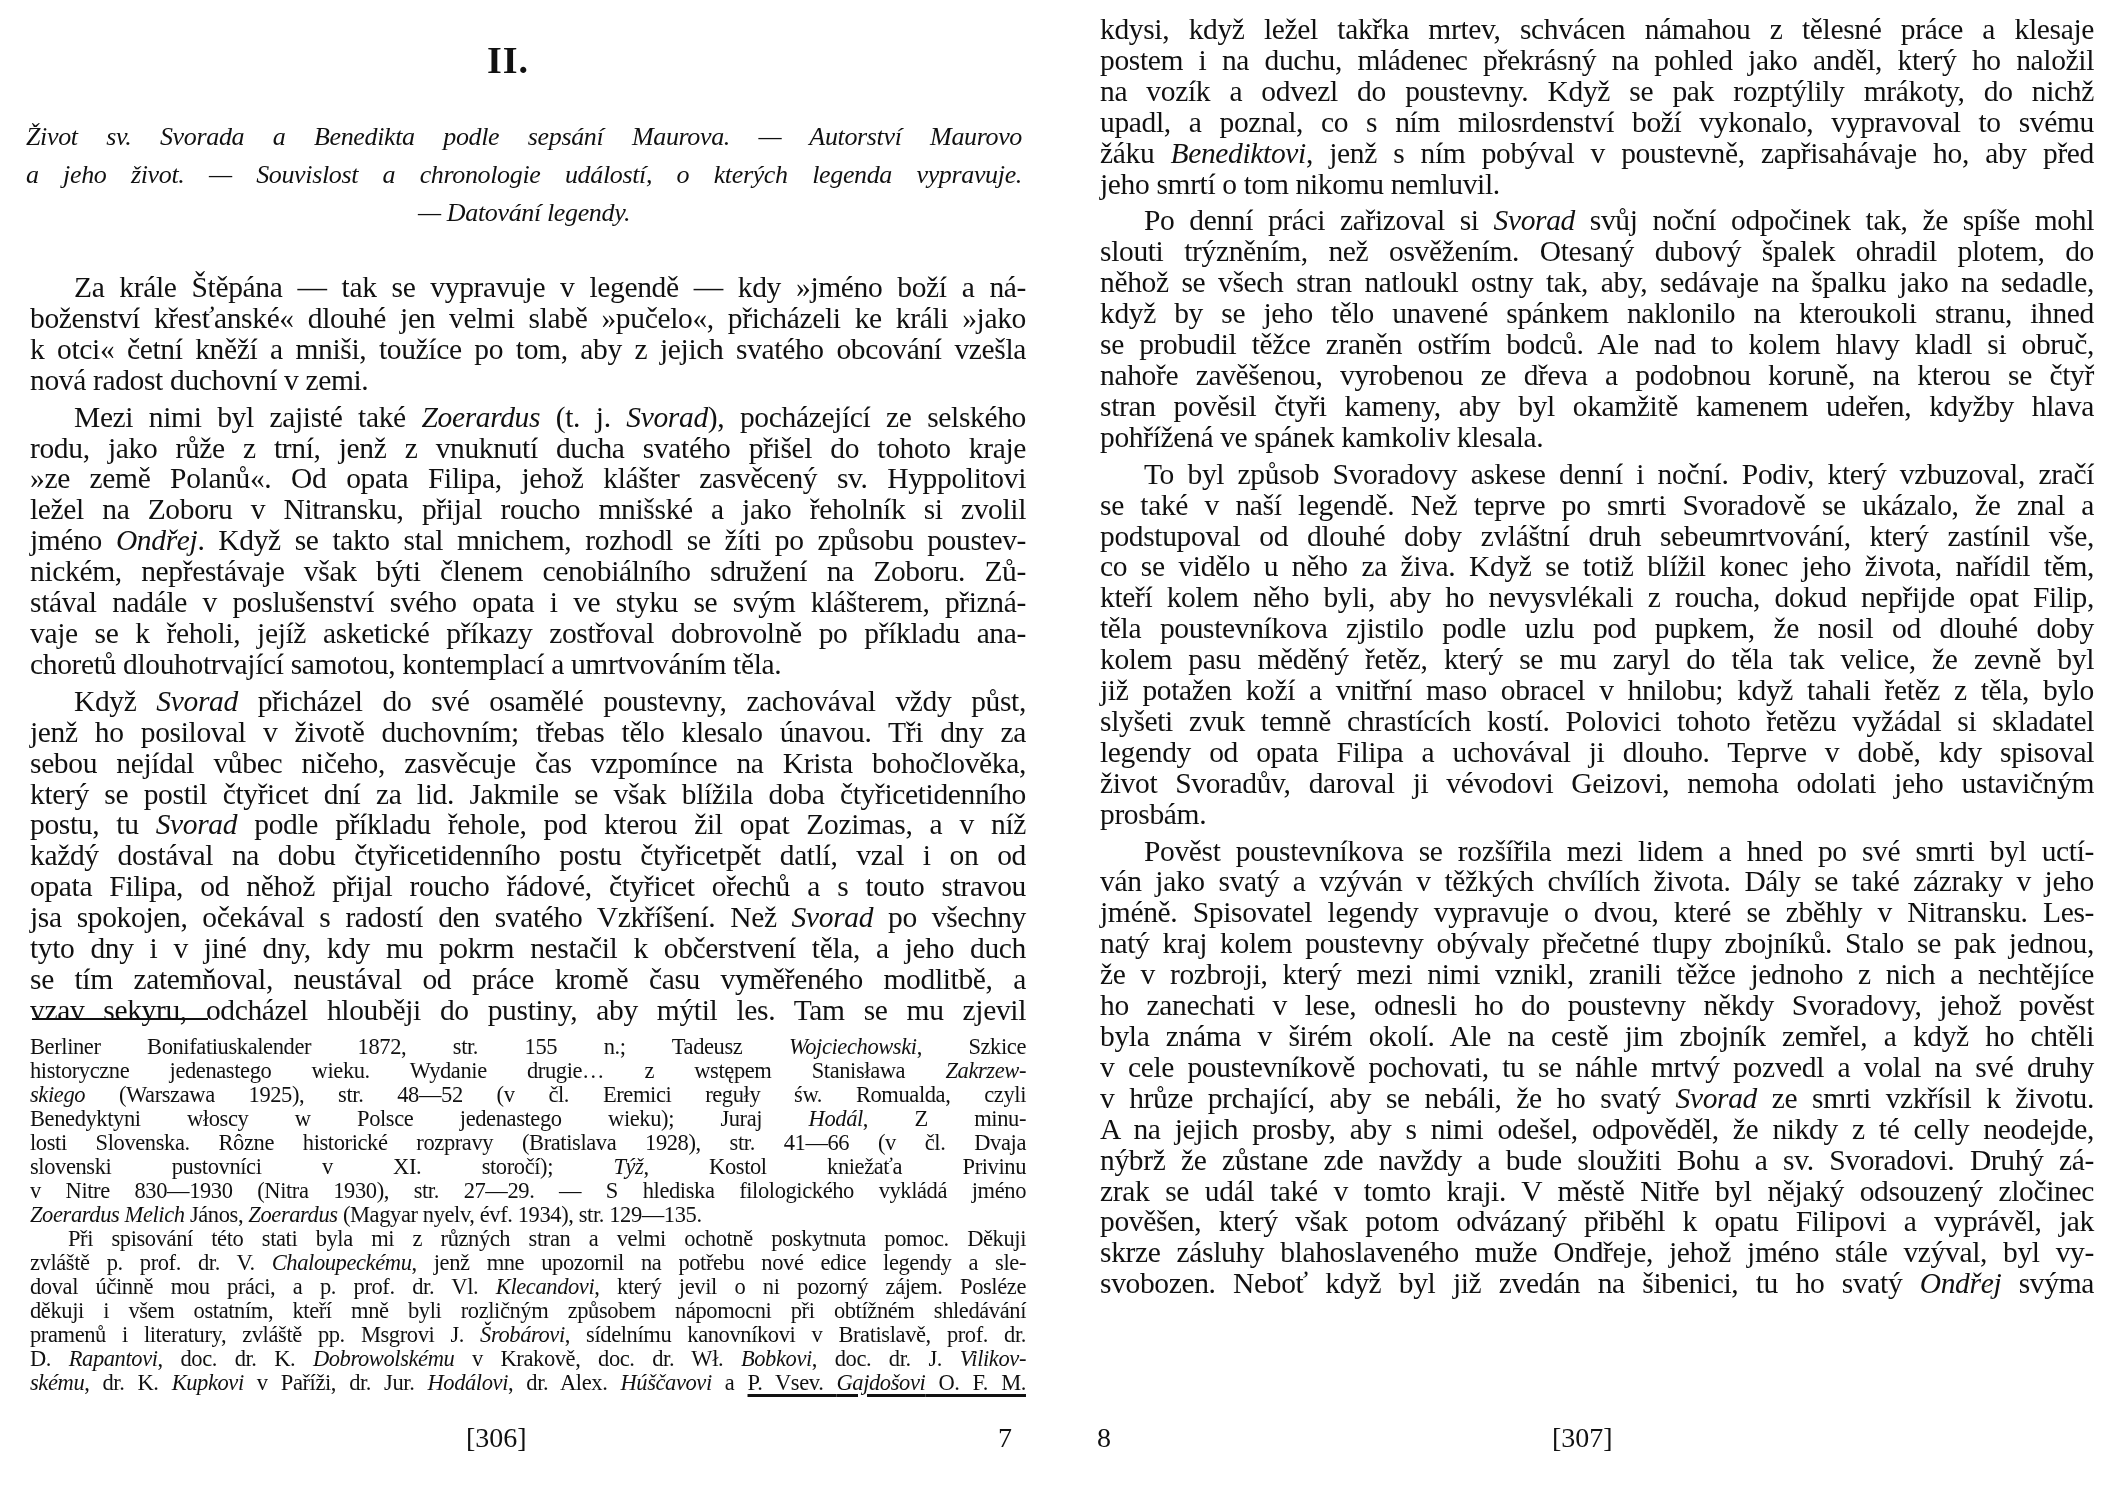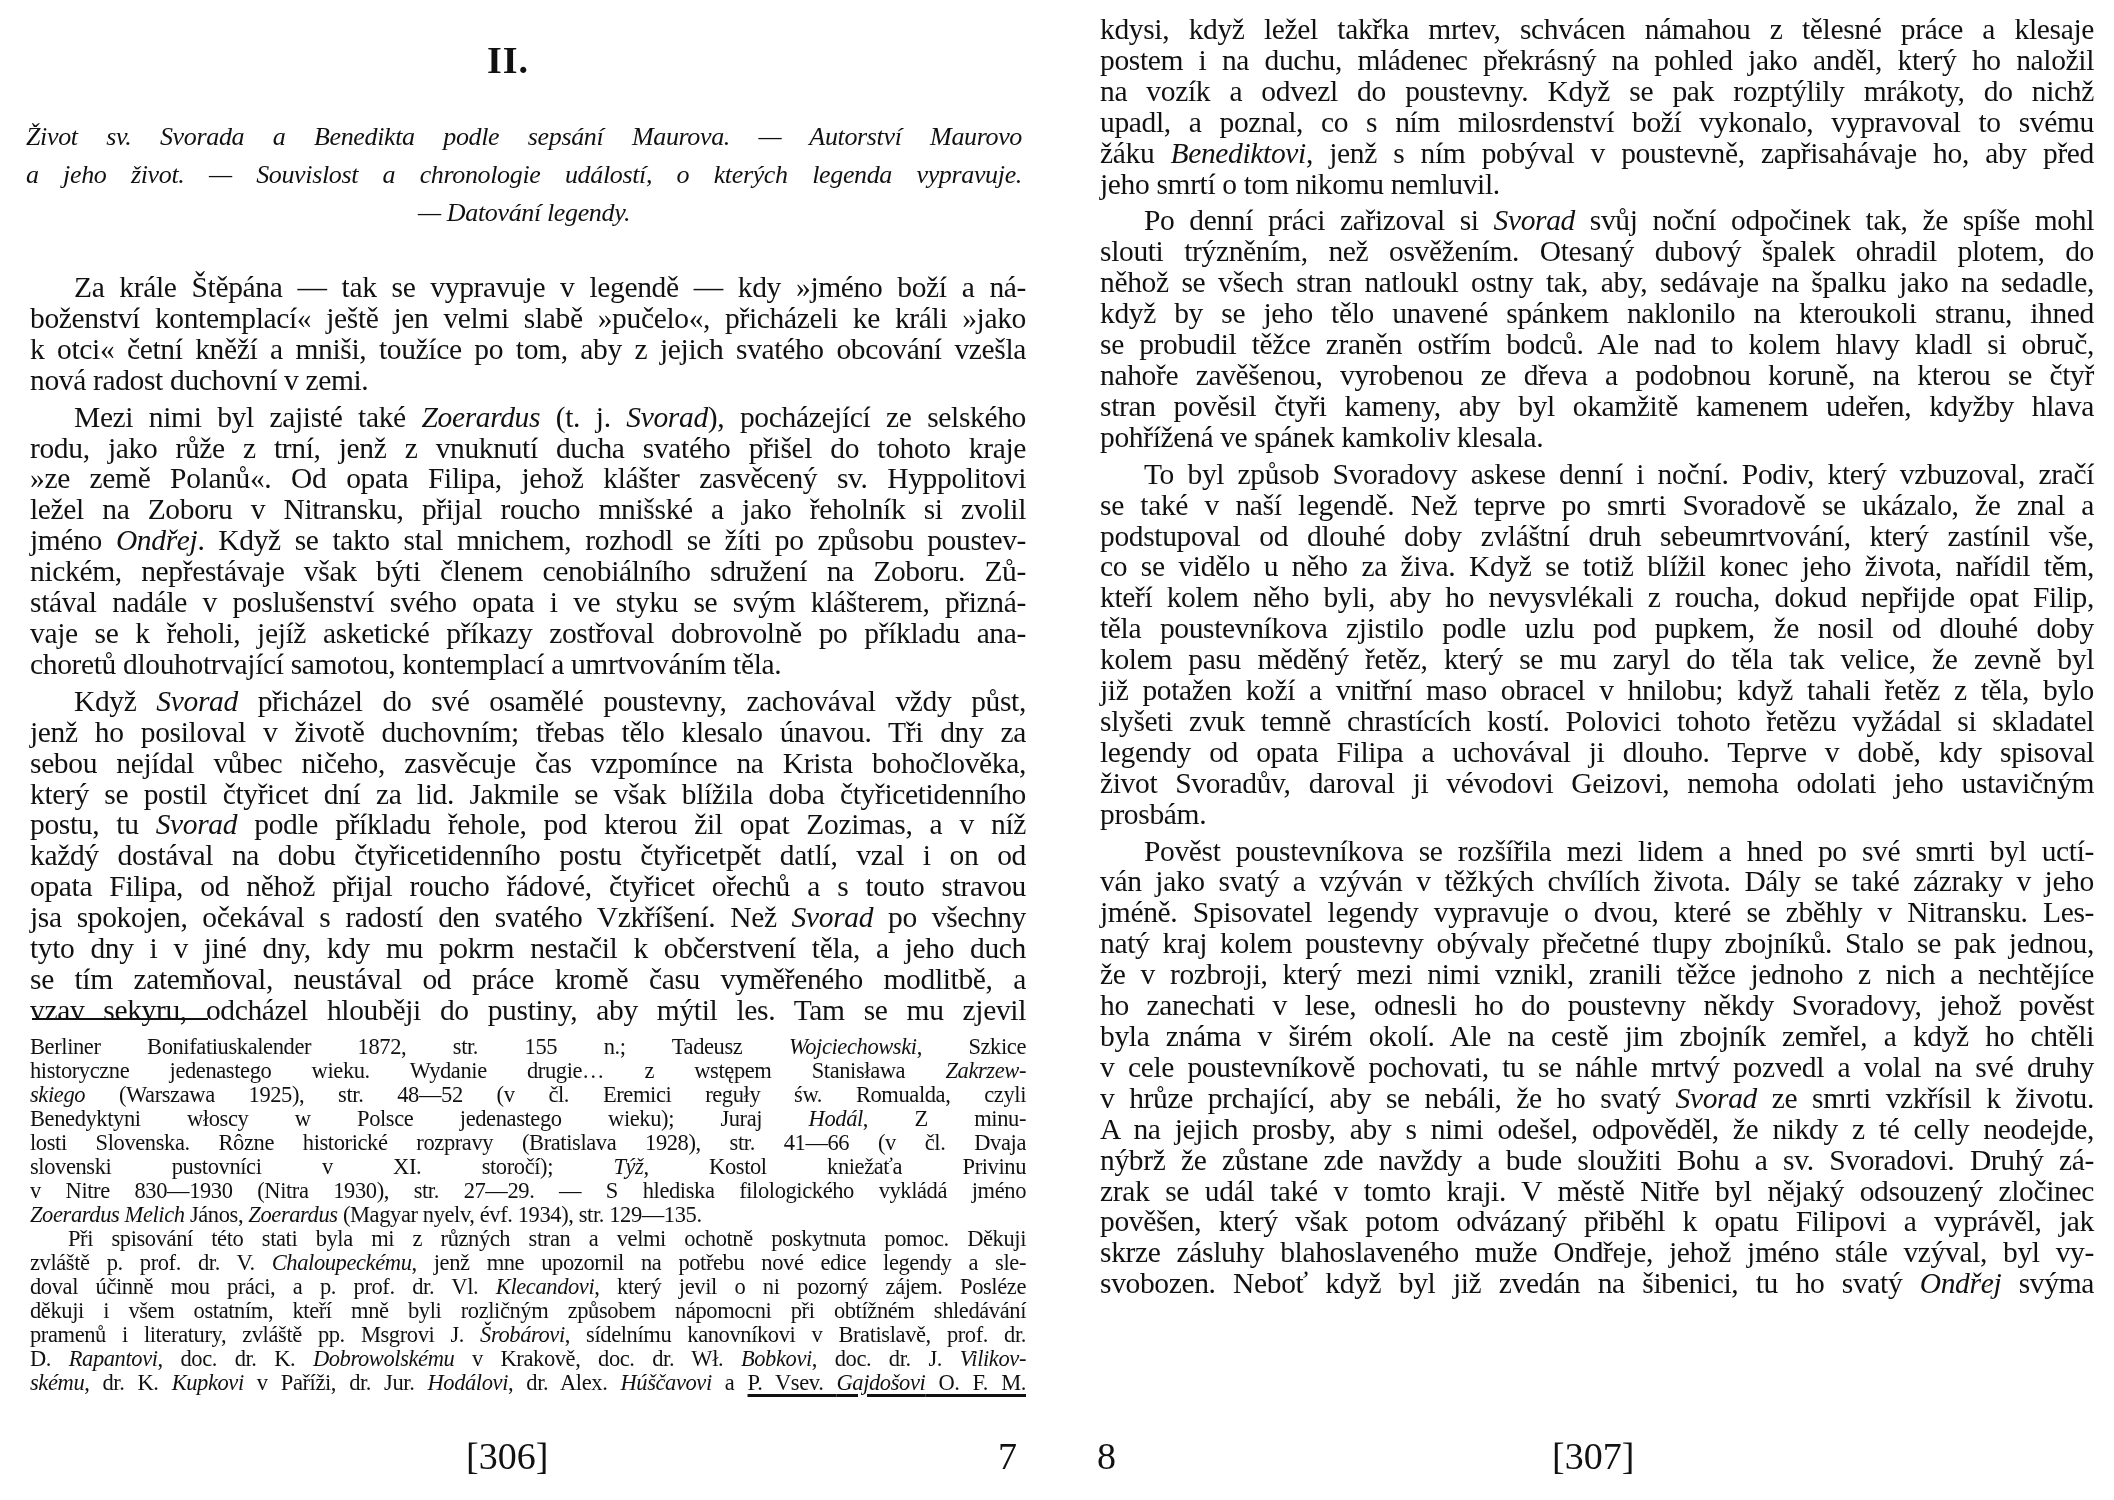--- a/index.html
+++ b/index.html
@@ -79,23 +79,22 @@
     width: 996px;
     font-size: 22.5px;
     line-height: 24px;
   }
   .footnotes .ln { letter-spacing: -0.4px; }
   .footnotes .ln.indent { padding-left: 38px; }
   .underlined { text-decoration: underline; text-decoration-thickness: 3px; text-underline-offset: 4px; }
 
   .folio {
     position: absolute;
-    font-size: 38px;
+    font-size: 28px;
     top: 1422px;
-    margin-top: 12px;
   }
   .folio-bracket-left { left: 466px; }
   .folio-num-left { left: 998px; }
   .folio-num-right { left: 40px; }
   .folio-bracket-right { left: 495px; }
 </style>
 </head>
 <body>
 
 <div class="page page-left">
@@ -103,21 +102,21 @@
 
   <div class="chapter-summary">
     <span class="ln">Život sv. Svorada a Benedikta podle sepsání Maurova. — Autorství Maurovo</span>
     <span class="ln">a jeho život. — Souvislost a chronologie událostí, o kterých legenda vypravuje.</span>
     <span class="ln center">— Datování legendy.</span>
   </div>
 
   <div class="body-block left-body">
     <div class="para">
       <span class="ln indent">Za krále Štěpána — tak se vypravuje v legendě — kdy »jméno boží a ná-</span>
-      <span class="ln">boženství kontemplací« ještě jen velmi slabě »pučelo«, přicházeli ke králi »jako</span>
+      <span class="ln">boženství křesťanské« dlouhé jen velmi slabě »pučelo«, přicházeli ke králi »jako</span>
       <span class="ln">k otci« četní kněží a mniši, toužíce po tom, aby z jejich svatého obcování vzešla</span>
       <span class="ln last">nová radost duchovní v zemi.</span>
     </div>
     <div class="para">
       <span class="ln indent">Mezi nimi byl zajisté také <span class="i">Zoerardus</span> (t. j. <span class="i">Svorad</span>), pocházející ze selského</span>
       <span class="ln">rodu, jako růže z trní, jenž z vnuknutí ducha svatého přišel do tohoto kraje</span>
       <span class="ln">»ze země Polanů«. Od opata Filipa, jehož klášter zasvěcený sv. Hyppolitovi</span>
       <span class="ln">ležel na Zoboru v Nitransku, přijal roucho mnišské a jako řeholník si zvolil</span>
       <span class="ln">jméno <span class="i">Ondřej</span>. Když se takto stal mnichem, rozhodl se žíti po způsobu poustev-</span>
       <span class="ln">nickém, nepřestávaje však býti členem cenobiálního sdružení na Zoboru. Zů-</span>

